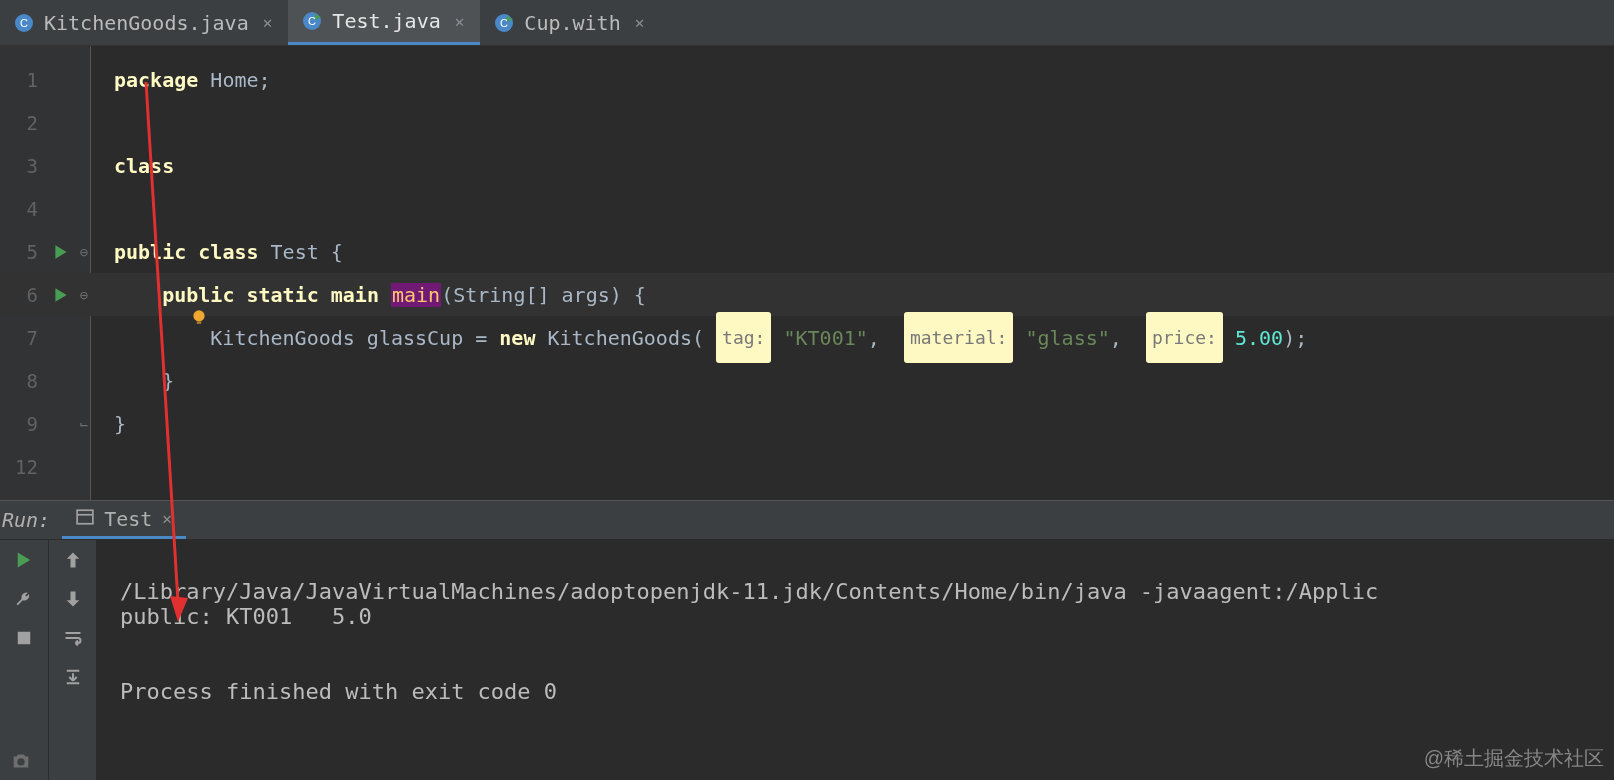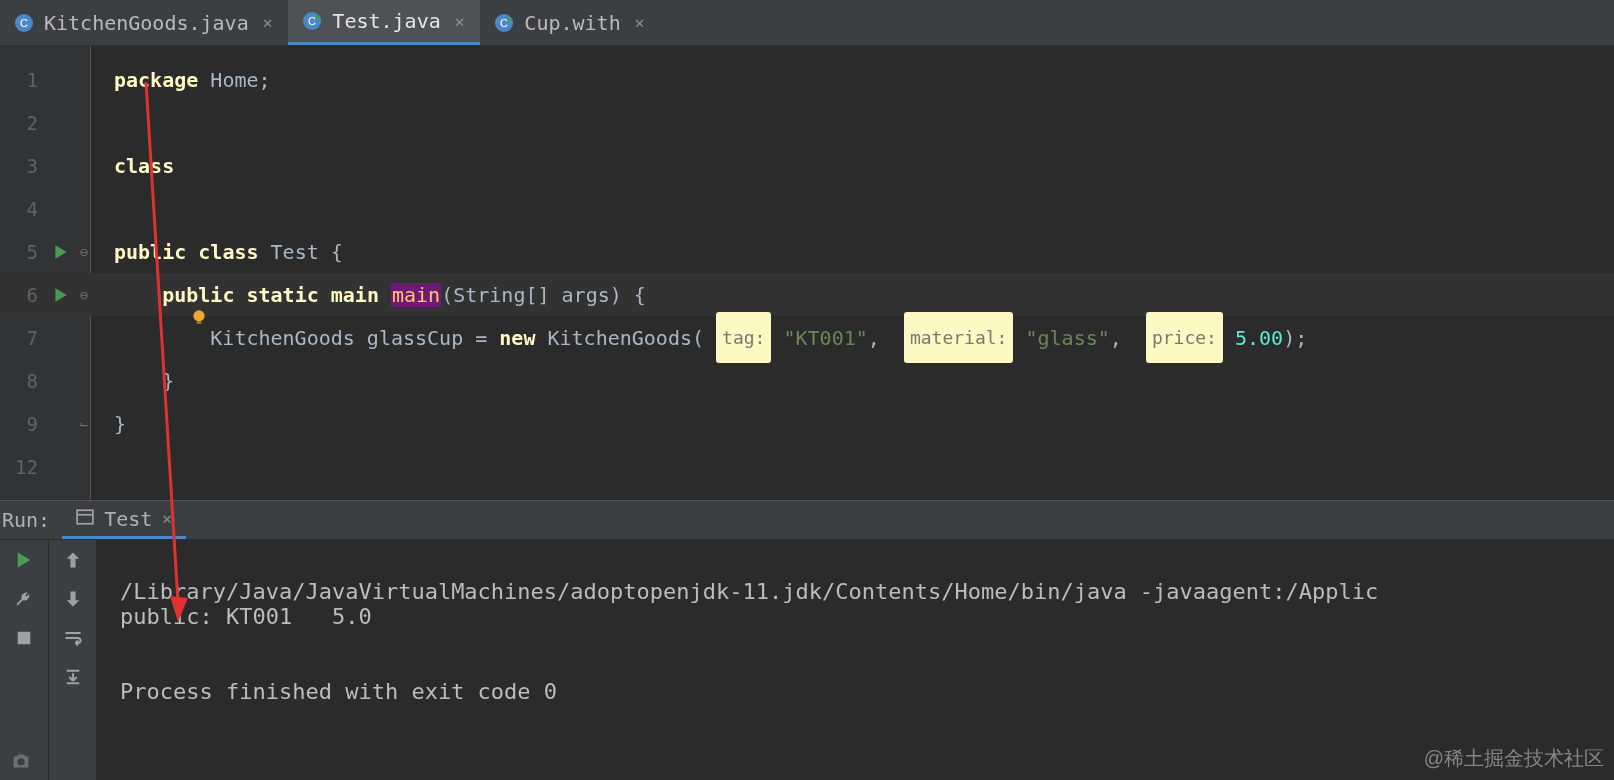--- a/index.html
+++ b/index.html
@@ -130,21 +130,21 @@
   .runbar {
     display:flex;
     height:40px;
     background:#3c3f41;
     align-items:center;
     border-top:1px solid #555;
     border-bottom:1px solid #2b2b2b;
     color:#b0b0b0;
     font-size:20px;
   }
-  .runbar .lbl { padding:0 12px 0 2px; }
+  .runbar .lbl { padding:0 12px 0 2px;font-style:italic; }
   .runtab {
     display:flex; align-items:center; gap:10px;
     padding:0 14px;
     height:100%;
     border-bottom:3px solid #4a88c7;
   }
   .runtab .close { color:#8a8f93; font-size:16px; }
 
   .run-output {
     display:flex;

